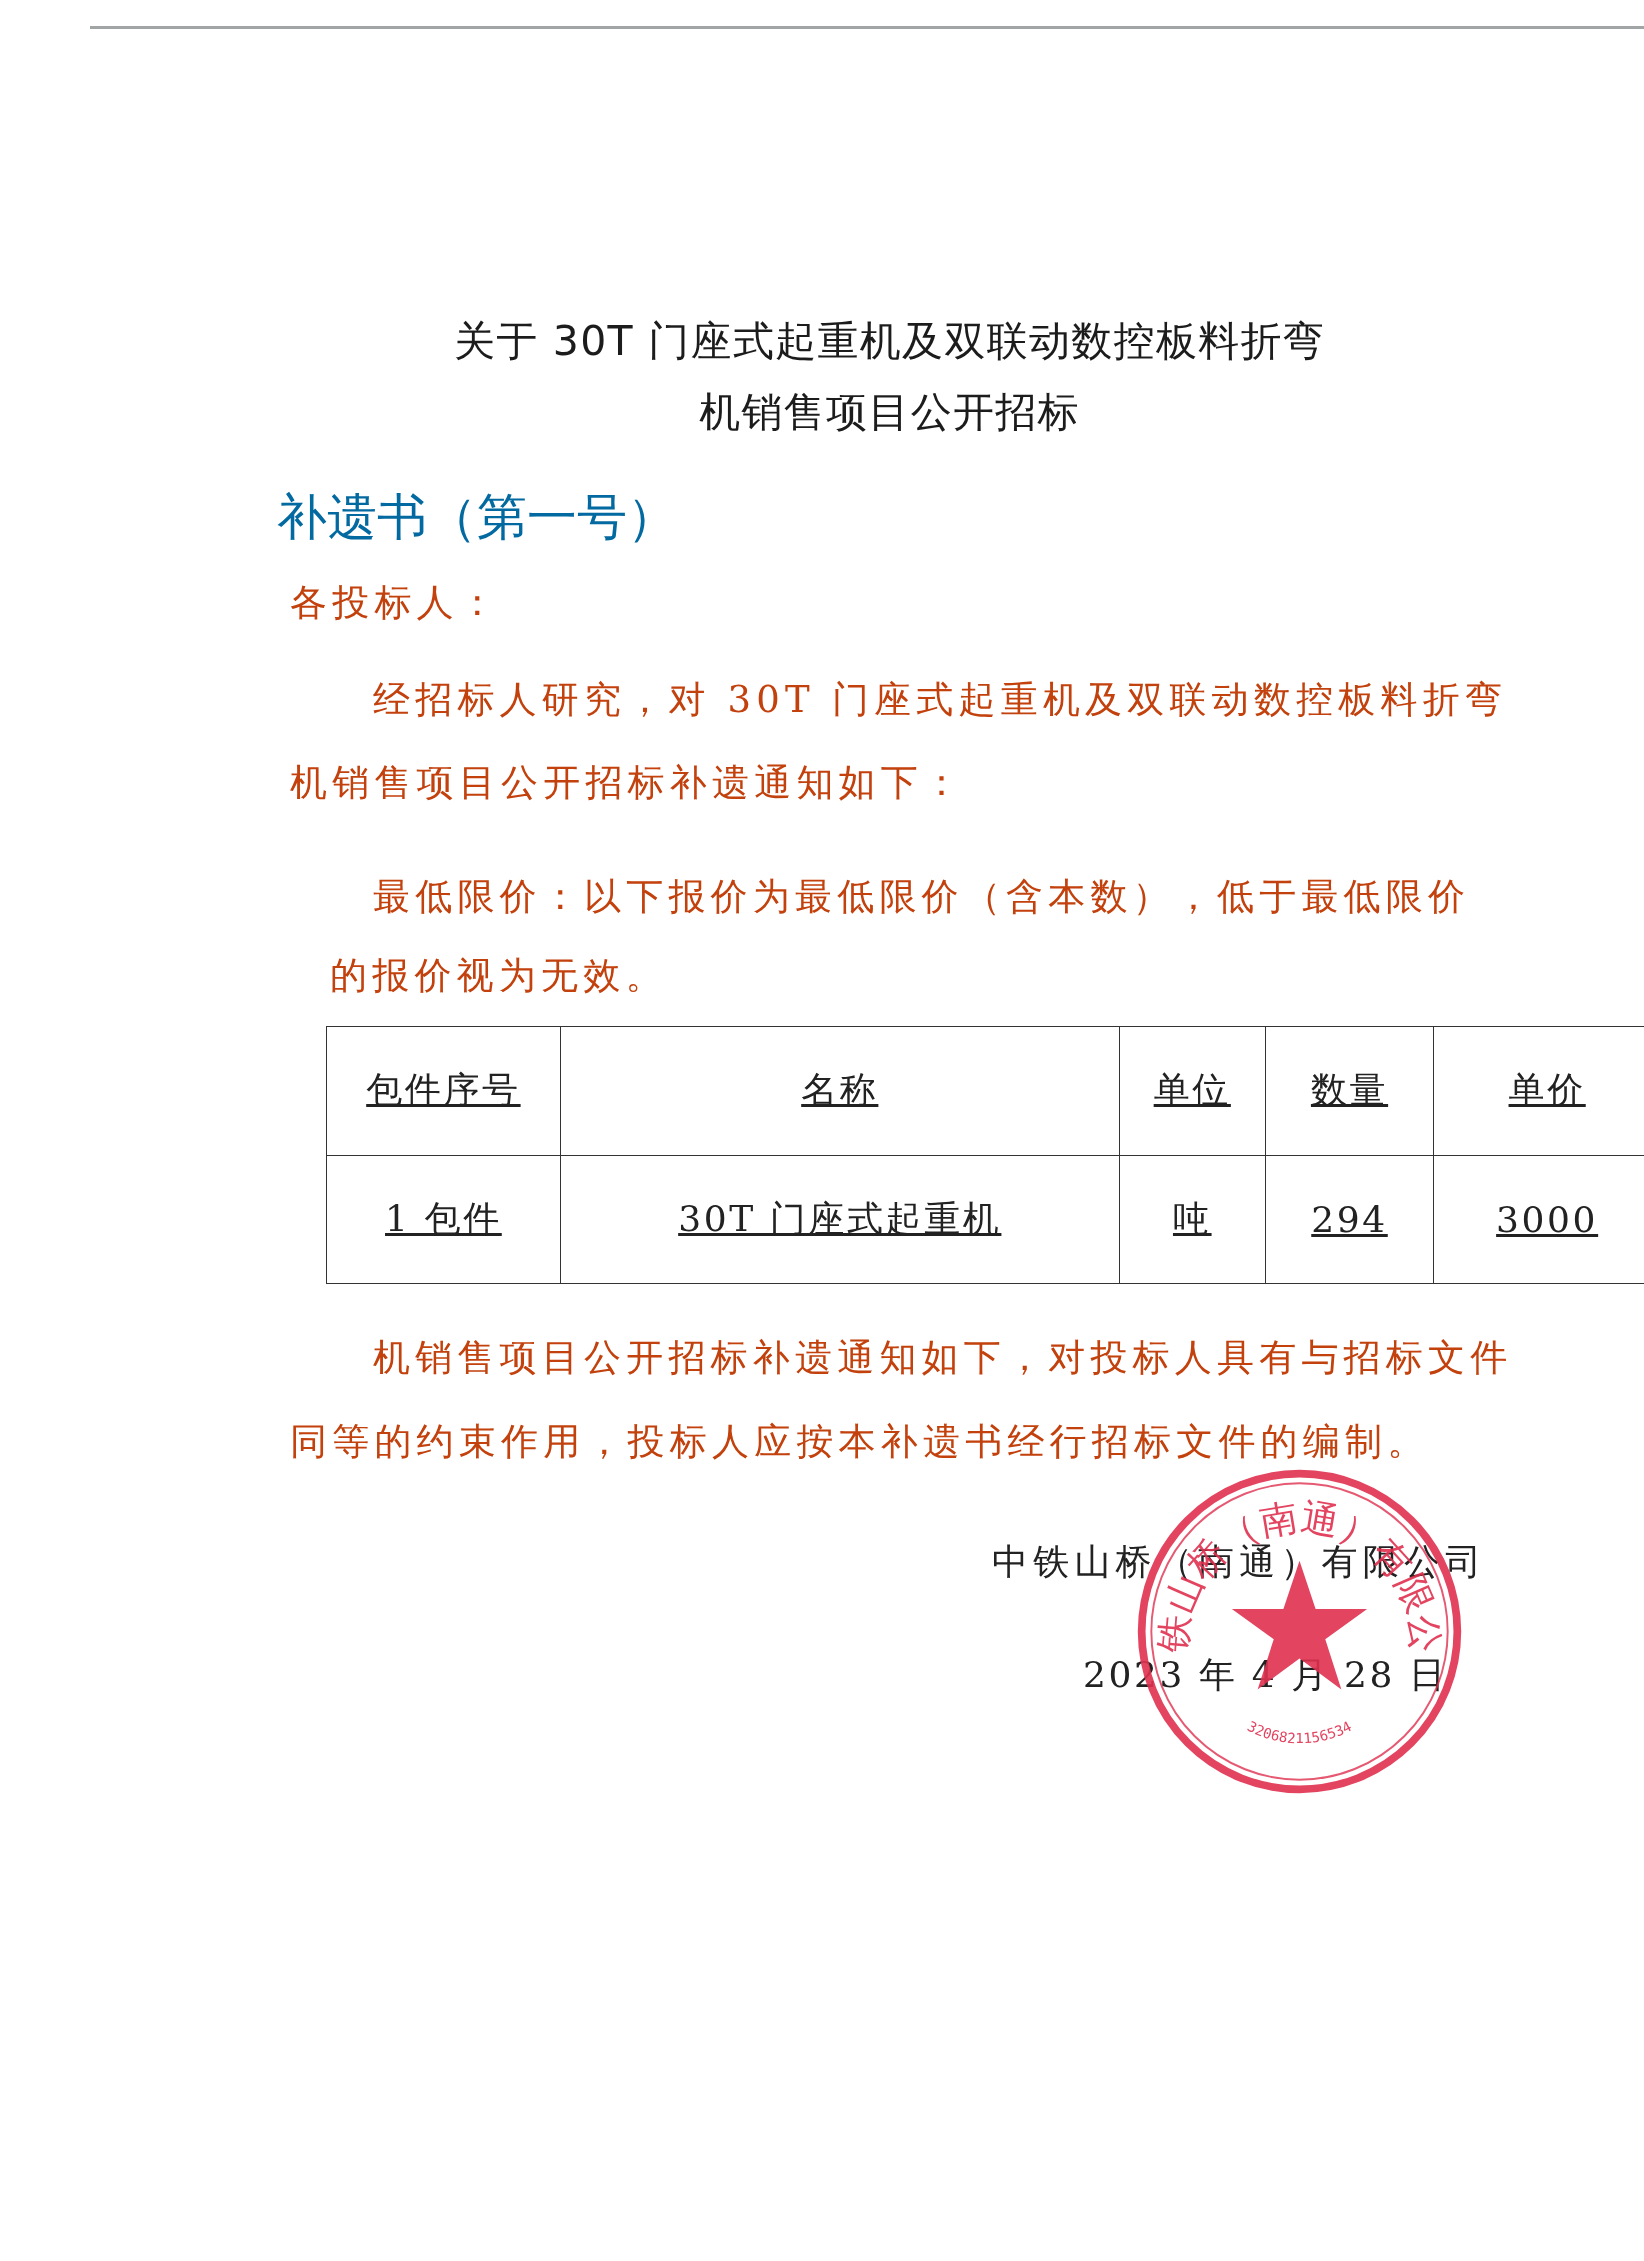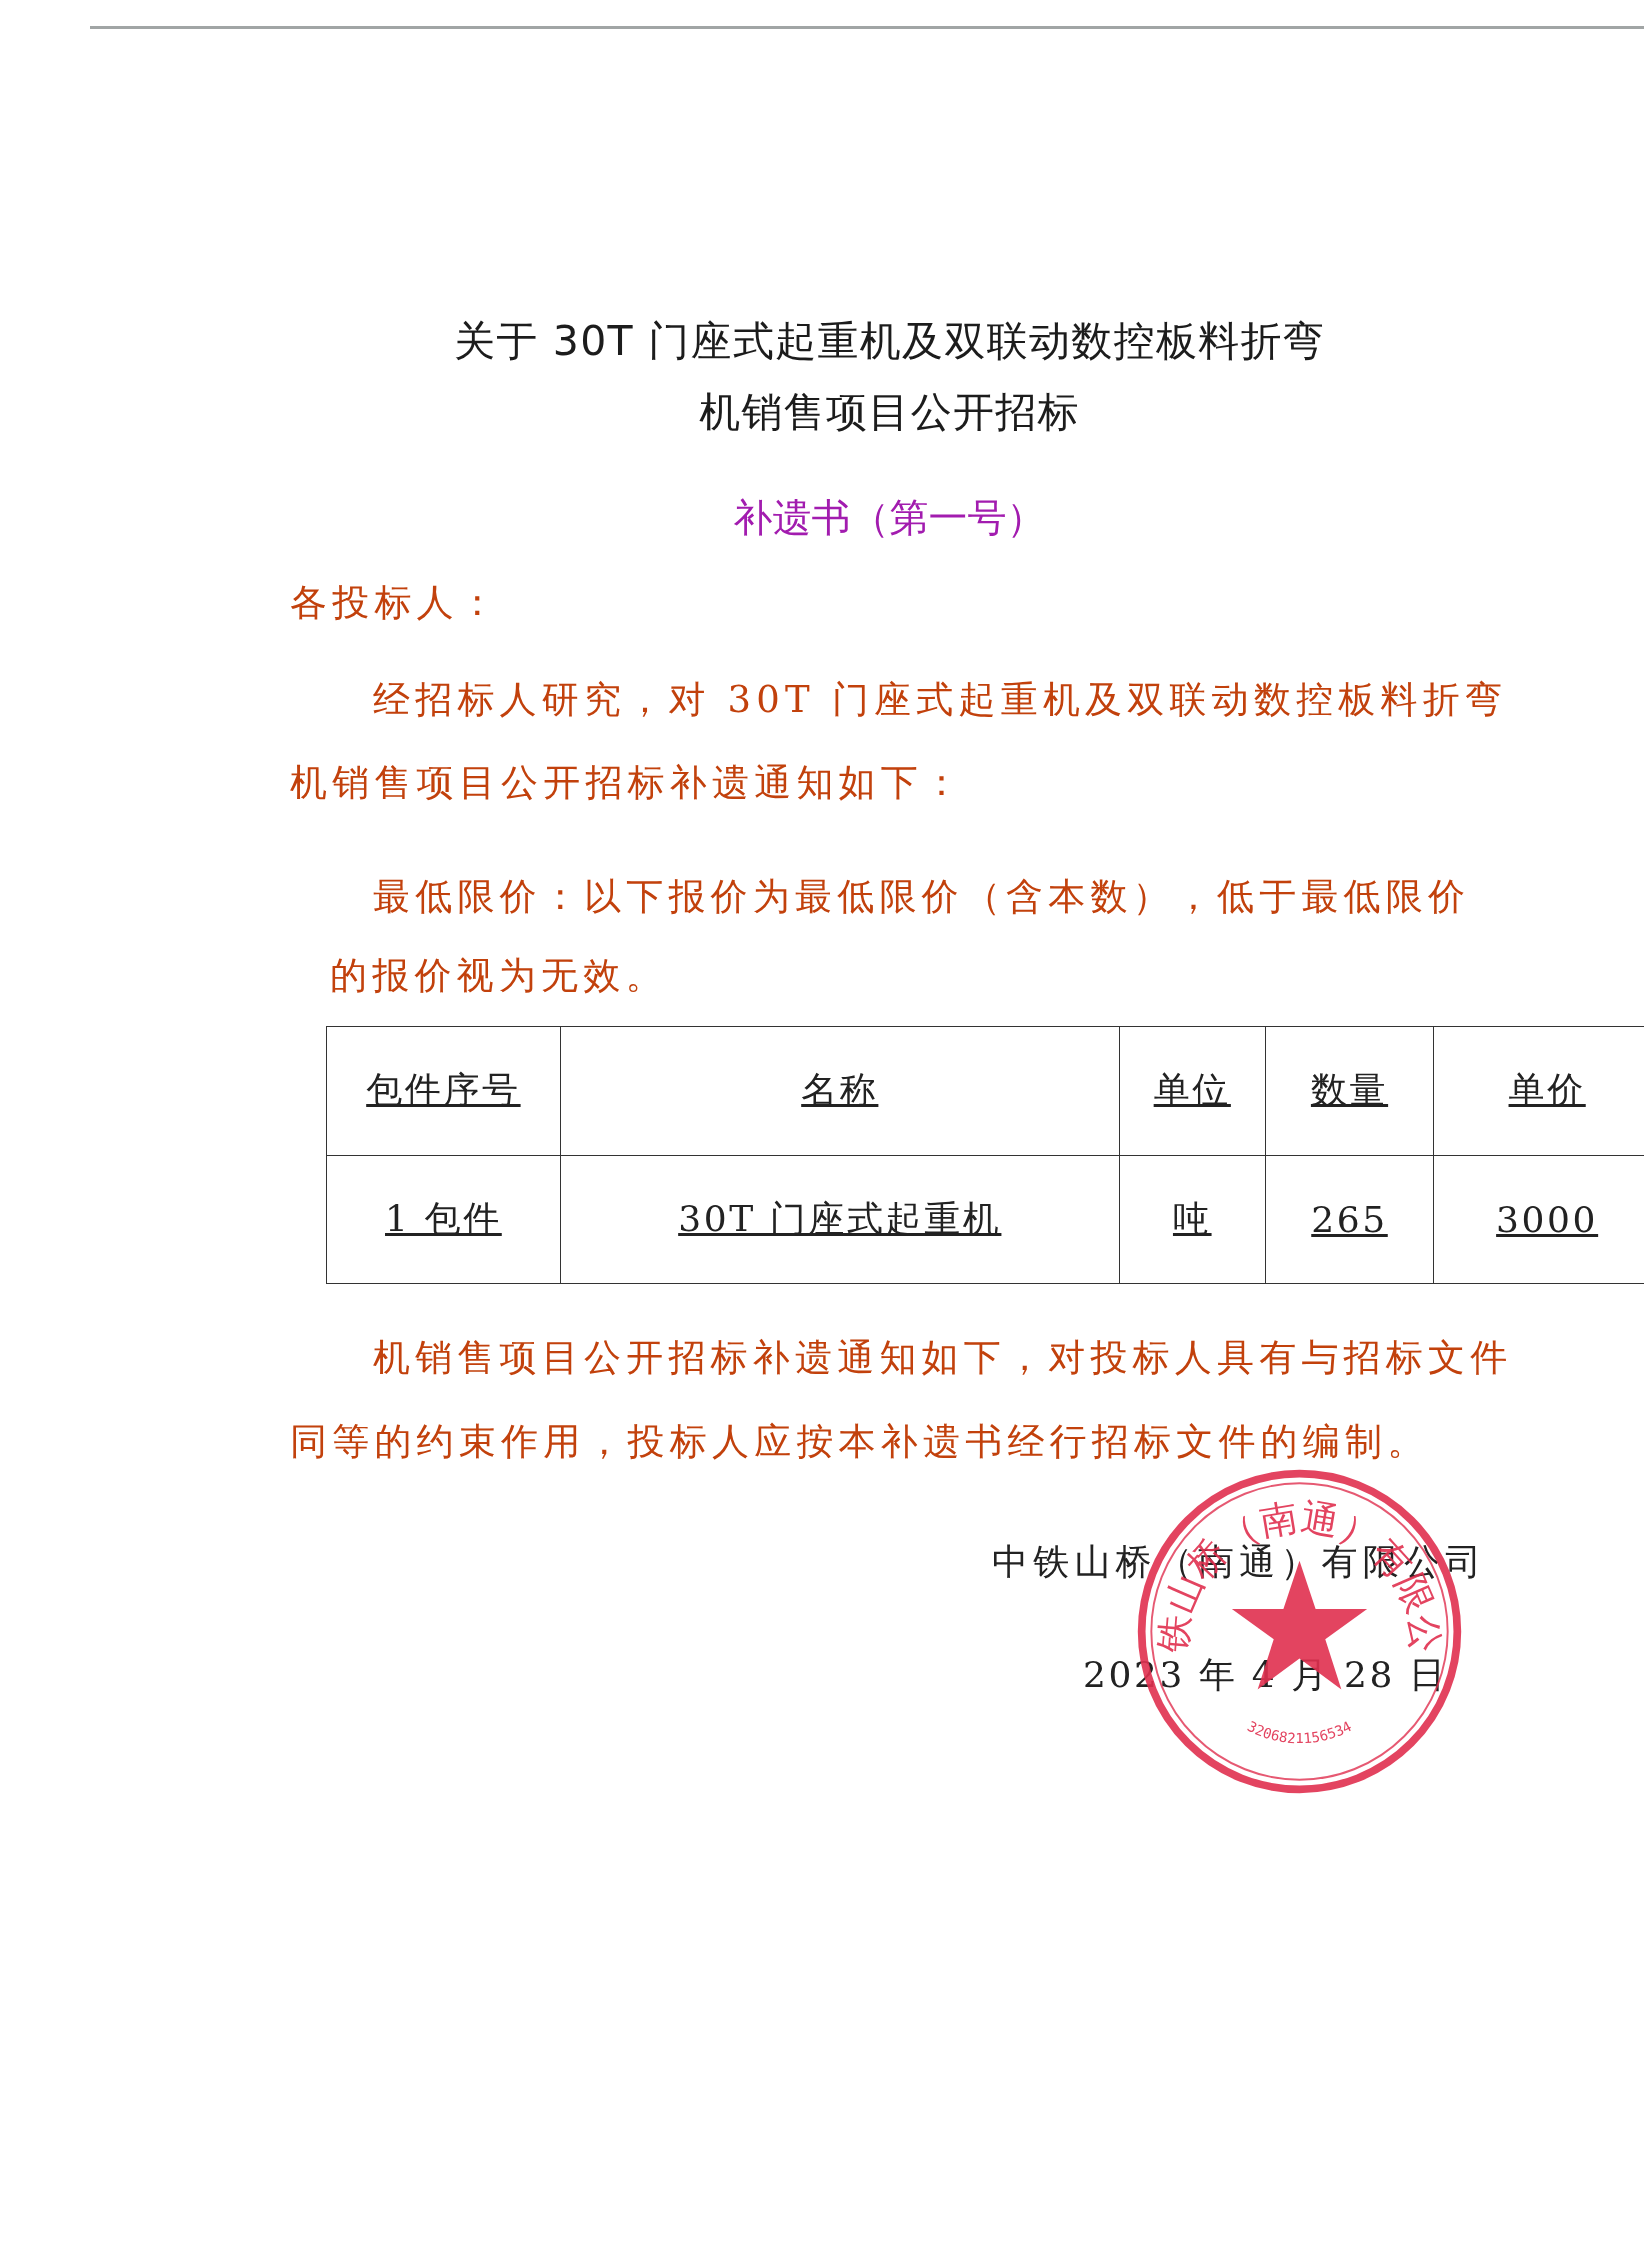--- a/index.html
+++ b/index.html
@@ -12,23 +12,23 @@
     background: #8a8f8f; opacity: 0.8;
   }
   .title {
     position: absolute; left: 277px; width: 1225px; text-align: center;
     font-family: "DejaVu Sans", "Liberation Sans", sans-serif;
     font-size: 41px; line-height: 64px; color: #1c1c1c; letter-spacing: 1.3px;
   }
   .title.l1 { top: 309px; }
   .title.l2 { top: 380px; }
   .subtitle {
-    position: absolute; left: 277px; width: 1225px; top: 495px; text-align: center;
+    position: absolute; left: 277px; width: 1225px; top: 495px; 
     font-family: "DejaVu Sans", "Liberation Sans", sans-serif;
-    font-size: 39px; line-height: 45px; color: #a21caf;
+    font-size: 50px; line-height: 45px; color: #0369a1;
   }
   .para {
     position: absolute; font-size: 37px; line-height: 45px; color: #c2410c;
     letter-spacing: 5.2px; white-space: nowrap;
   }
   table.price {
     position: absolute; left: 326px; top: 1026px; width: 1335px; height: 258px;
     border-collapse: collapse; font-size: 36px; color: #222; text-decoration: underline;
   }
   table.price td, table.price th {
@@ -66,21 +66,21 @@
     <th>包件序号</th>
     <th>名称</th>
     <th>单位</th>
     <th>数量</th>
     <th>单价</th>
   </tr>
   <tr>
     <td>1 包件</td>
     <td>30T 门座式起重机</td>
     <td>吨</td>
-    <td>265</td>
+    <td>294</td>
     <td>3000</td>
   </tr>
 </tbody>
   </table>
 
 <div class="para" style="left:373px; top:1335px;">机销售项目公开招标补遗通知如下，对投标人具有与招标文件</div>
 <div class="para" style="left:290px; top:1419px;">同等的约束作用，投标人应按本补遗书经行招标文件的编制。</div>
 
 <div class="sign" style="left:992px; top:1538px;">中铁山桥（南通）有限公司</div>
 <div class="sign" style="left:1083px; top:1651px; letter-spacing:2.6px;">2023 年 4 月 28 日</div>

